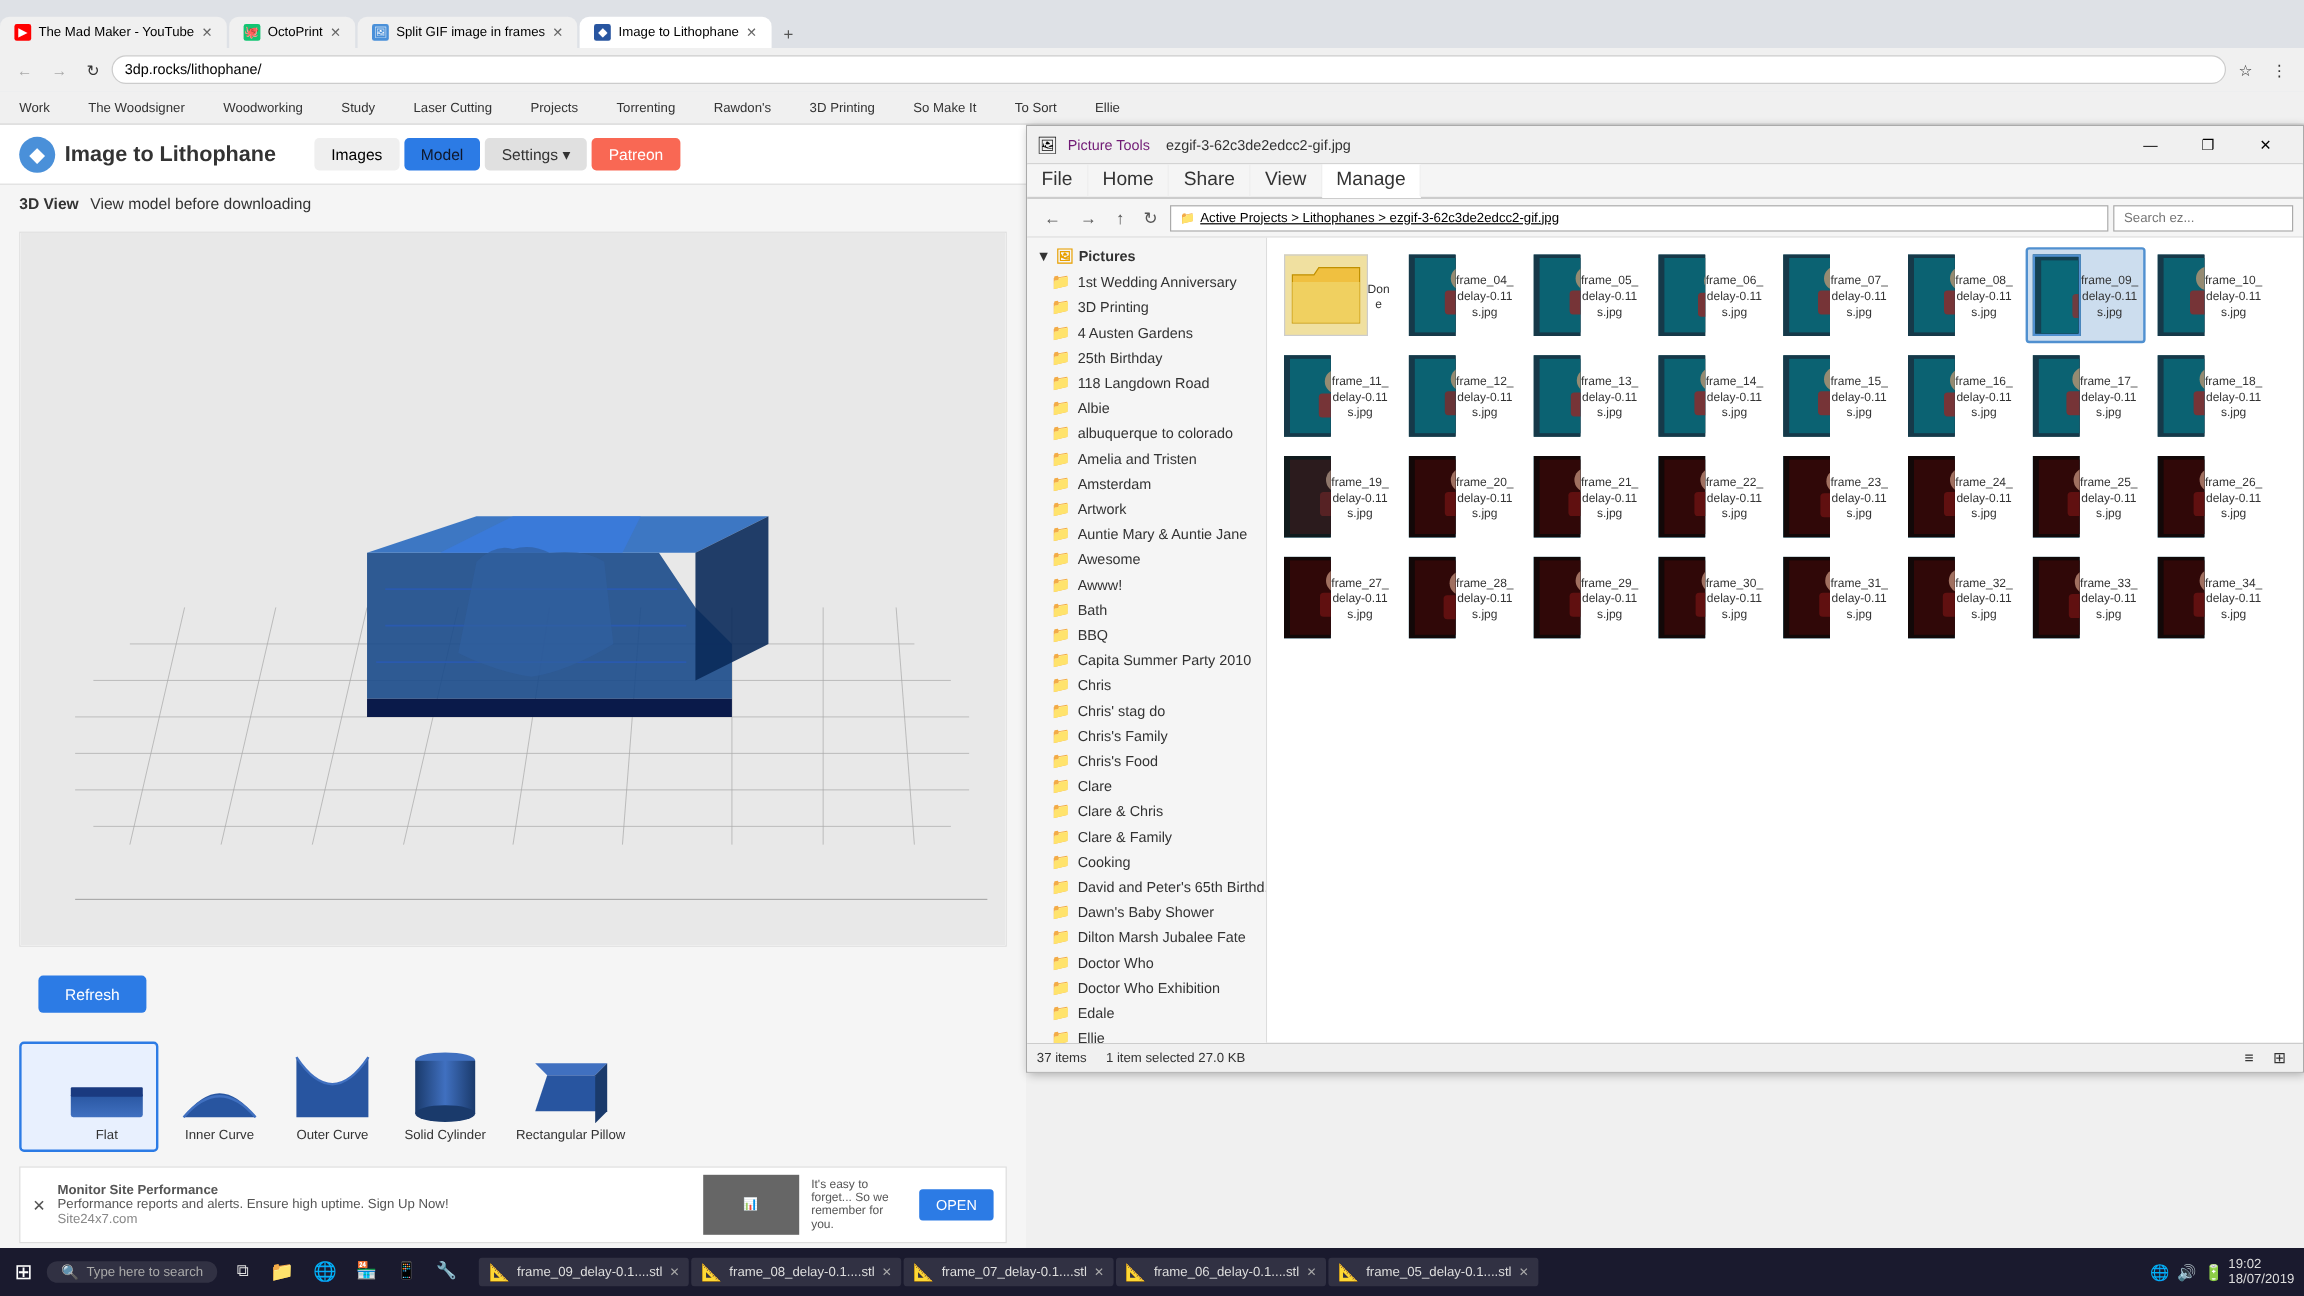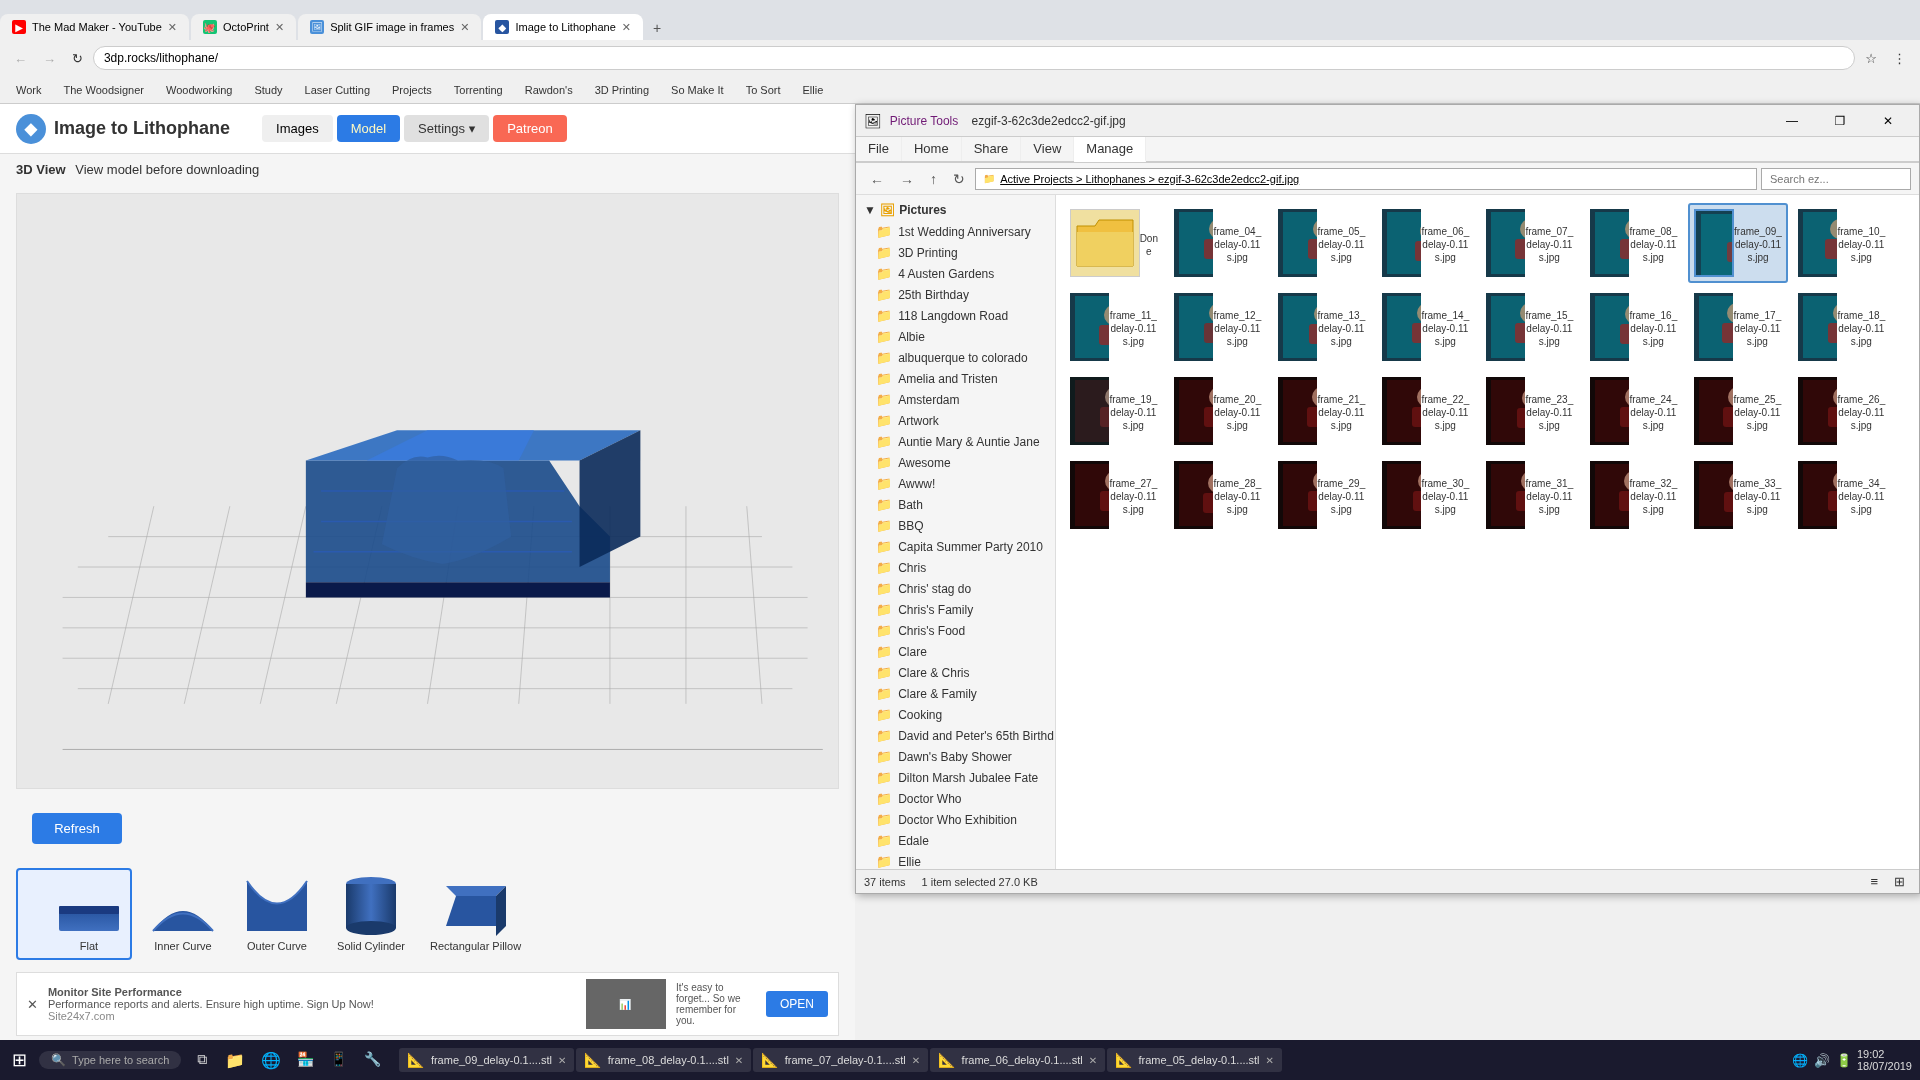--- a/index.html
+++ b/index.html
@@ -13,34 +13,34 @@
     .tab .favicon { width: 14px; height: 14px; margin-right: 6px; border-radius: 2px; flex-shrink: 0; }
     .tab .tab-title { flex: 1; overflow: hidden; text-overflow: ellipsis; white-space: nowrap; font-size: 11px; }
     .tab .close-btn { margin-left: 6px; color: #666; font-size: 11px; cursor: pointer; }
     .new-tab-btn { padding: 4px 8px; cursor: pointer; font-size: 14px; color: #555; background: none; border: none; }
 
     .nav-bar { display: flex; align-items: center; padding: 4px 8px; background: #f0f0f0; height: 36px; gap: 4px; }
     .nav-btn { background: none; border: none; cursor: pointer; padding: 4px 6px; font-size: 13px; color: #333; border-radius: 4px; }
     .nav-btn.disabled { color: #aaa; cursor: default; }
     .address-bar { flex: 1; padding: 4px 10px; border: 1px solid #ccc; border-radius: 16px; font-size: 12px; background: #fff; }
 
-    .bookmark-bar { display: flex; align-items: center; padding: 3px 8px; background: #f0f0f0; height: 28px; gap: 6px; border-bottom: 1px solid #ccc; }
+    .bookmark-bar { display: flex; align-items: center; padding: 3px 8px; background: #f0f0f0; height: 28px; gap: 16px; border-bottom: 1px solid #ccc; }
     .bookmark-item { padding: 2px 8px; font-size: 11px; color: #333; cursor: pointer; border-radius: 3px; white-space: nowrap; }
 
     
     .main-content { display: flex; height: calc(1080px - 40px - 36px - 28px - 40px); }
 
     
     .app-panel { width: 855px; background: #f5f5f5; display: flex; flex-direction: column; }
     .app-header { background: #fff; padding: 8px 16px; display: flex; align-items: center; gap: 16px; border-bottom: 1px solid #ddd; height: 50px; }
     .app-logo { display: flex; align-items: center; gap: 8px; font-size: 18px; font-weight: 600; color: #333; }
     .logo-icon { width: 30px; height: 30px; background: #4a90d9; border-radius: 50%; display: flex; align-items: center; justify-content: center; color: white; font-size: 16px; }
     .app-nav { display: flex; gap: 4px; margin-left: 16px; }
     .app-nav-btn { padding: 6px 14px; border: none; border-radius: 4px; cursor: pointer; font-size: 13px; font-weight: 500; }
-    .app-nav-btn.active { background: #2c7be5; color: #fef9c3; }
+    .app-nav-btn.active { background: #2c7be5; color: #0f172a; }
     .app-nav-btn.settings { background: #e0e0e0; color: #333; }
     .app-nav-btn.patreon { background: #f96854; color: white; }
 
     .view-label { padding: 8px 16px; font-size: 13px; color: #555; }
     .view-label span { font-weight: 600; color: #333; margin-right: 6px; }
 
     .model-viewport { margin: 8px 16px; background: #fff; border: 1px solid #ddd; flex: 1; position: relative; overflow: hidden; min-height: 280px; }
 
     .refresh-btn { margin: 8px 16px; padding: 8px 20px; background: #2c7be5; color: white; border: none; border-radius: 4px; cursor: pointer; font-size: 13px; width: 90px; }
 
@@ -69,21 +69,21 @@
     .explorer-title-text { flex: 1; font-size: 12px; color: #333; }
     .window-controls { display: flex; gap: 2px; }
     .win-btn { width: 46px; height: 32px; border: none; cursor: pointer; font-size: 12px; display: flex; align-items: center; justify-content: center; }
     .win-btn.minimize { background: transparent; }
     .win-btn.maximize { background: transparent; }
     .win-btn.close { background: transparent; }
 
     
     .ribbon { background: #f5f5f5; border-bottom: 1px solid #ccc; }
     .ribbon-tabs { display: flex; padding: 0; border-bottom: 1px solid #ccc; }
-    .ribbon-tab { padding: 4px 12px; font-size: 13px; color: #333; cursor: pointer; border-right: 1px solid #eee; }
+    .ribbon-tab { padding: 4px 12px; font-size: 16px; color: #333; cursor: pointer; border-right: 1px solid #eee; }
     .ribbon-tab.active { background: #fff; border-bottom: 2px solid #fff; margin-bottom: -1px; font-weight: 500; }
 
     
     .explorer-addressbar { display: flex; align-items: center; padding: 4px 8px; gap: 4px; background: #f5f5f5; border-bottom: 1px solid #ddd; height: 32px; }
     .addr-navbtn { font-size: 14px; cursor: pointer; padding: 2px 6px; color: #555; }
     .addr-path { flex: 1; background: white; border: 1px solid #aaa; padding: 2px 8px; font-size: 11px; height: 22px; display: flex; align-items: center; }
     .addr-search { width: 150px; border: 1px solid #aaa; padding: 2px 8px; font-size: 11px; height: 22px; }
 
     
     .explorer-body { display: flex; flex: 1; overflow: hidden; }

